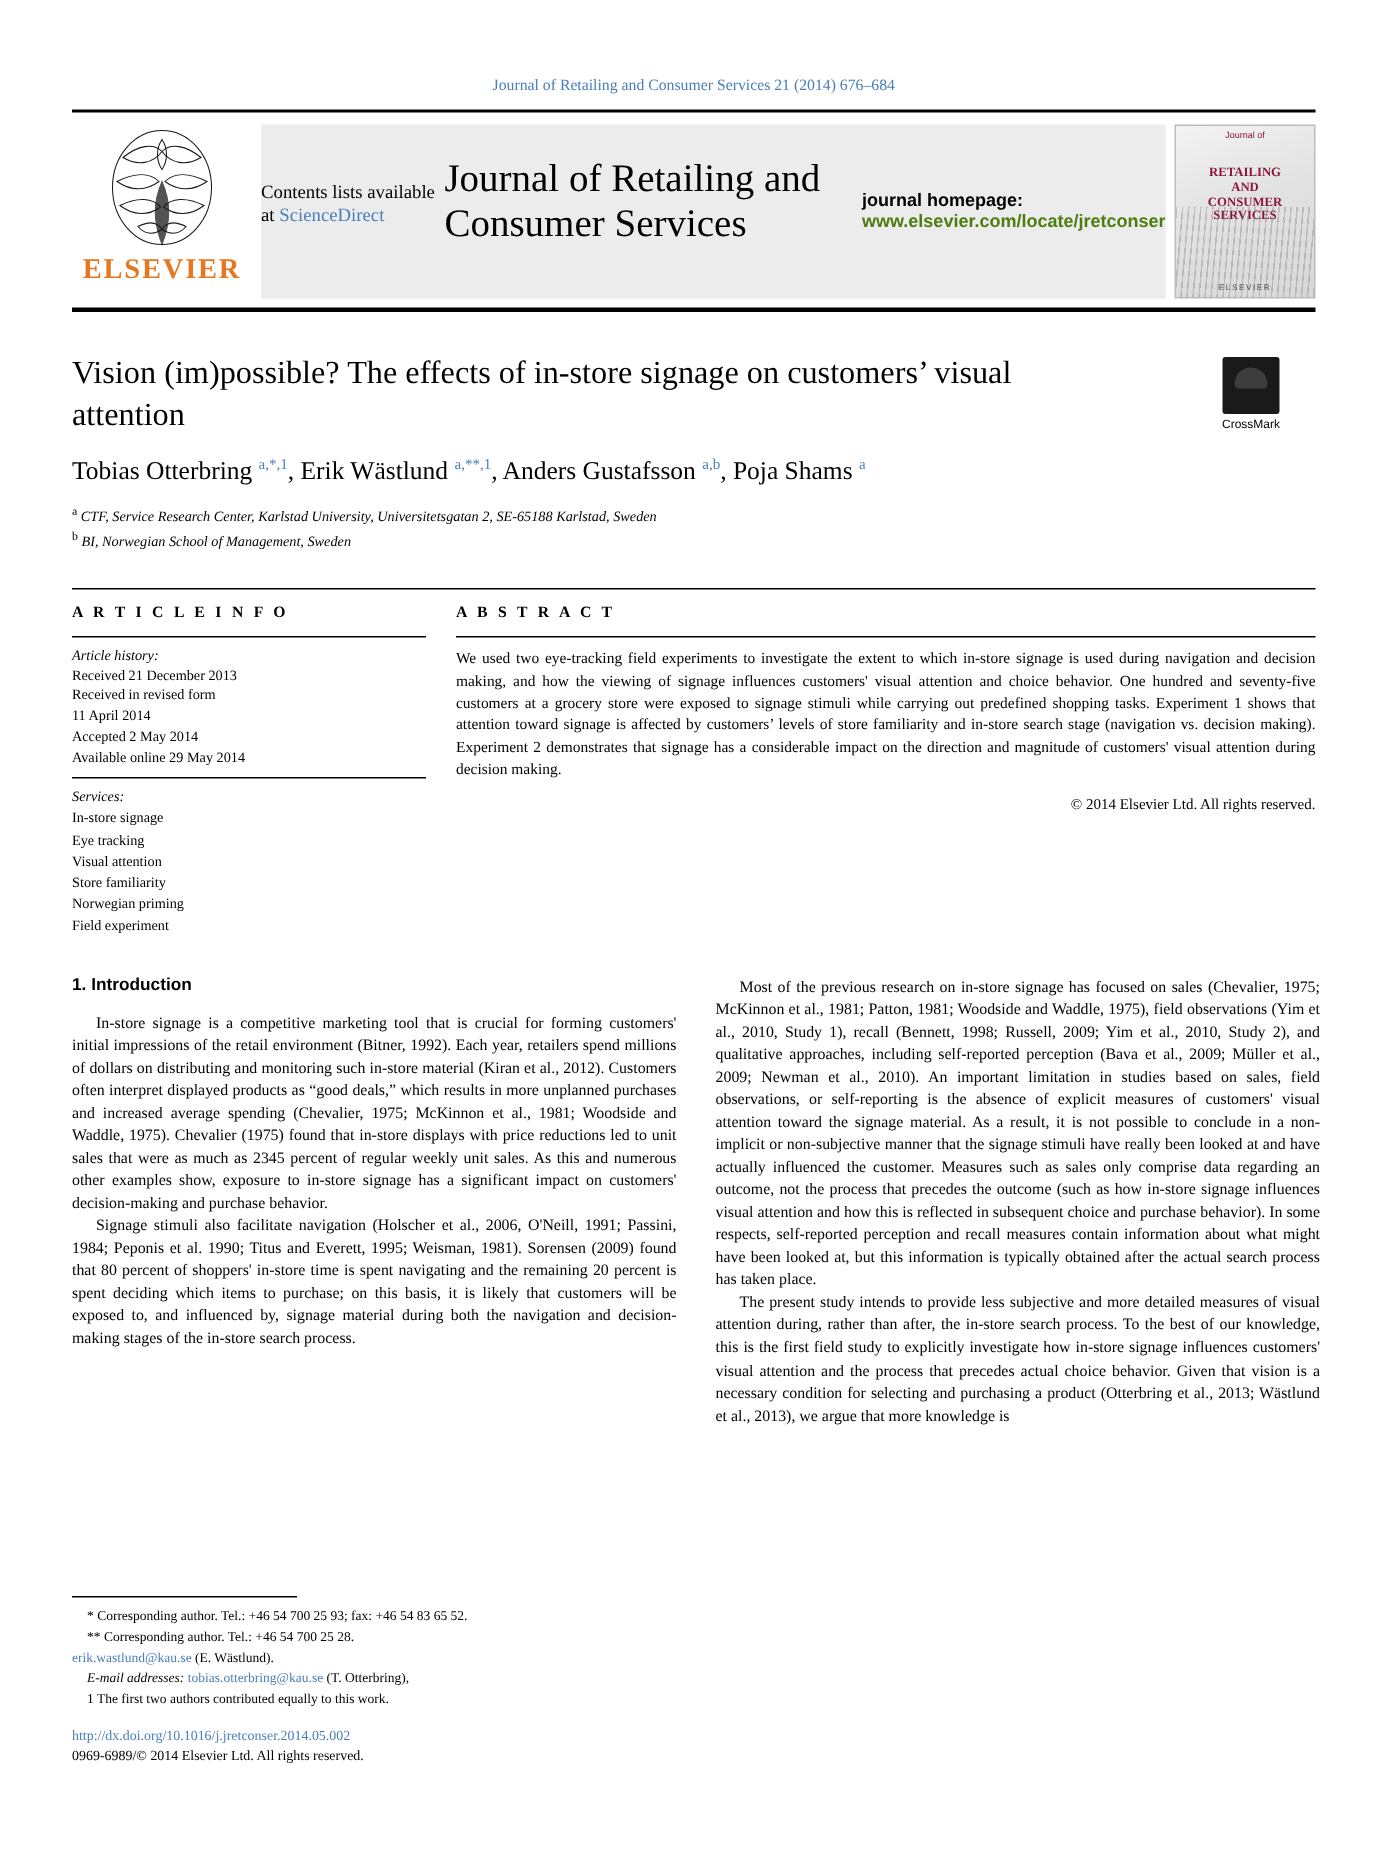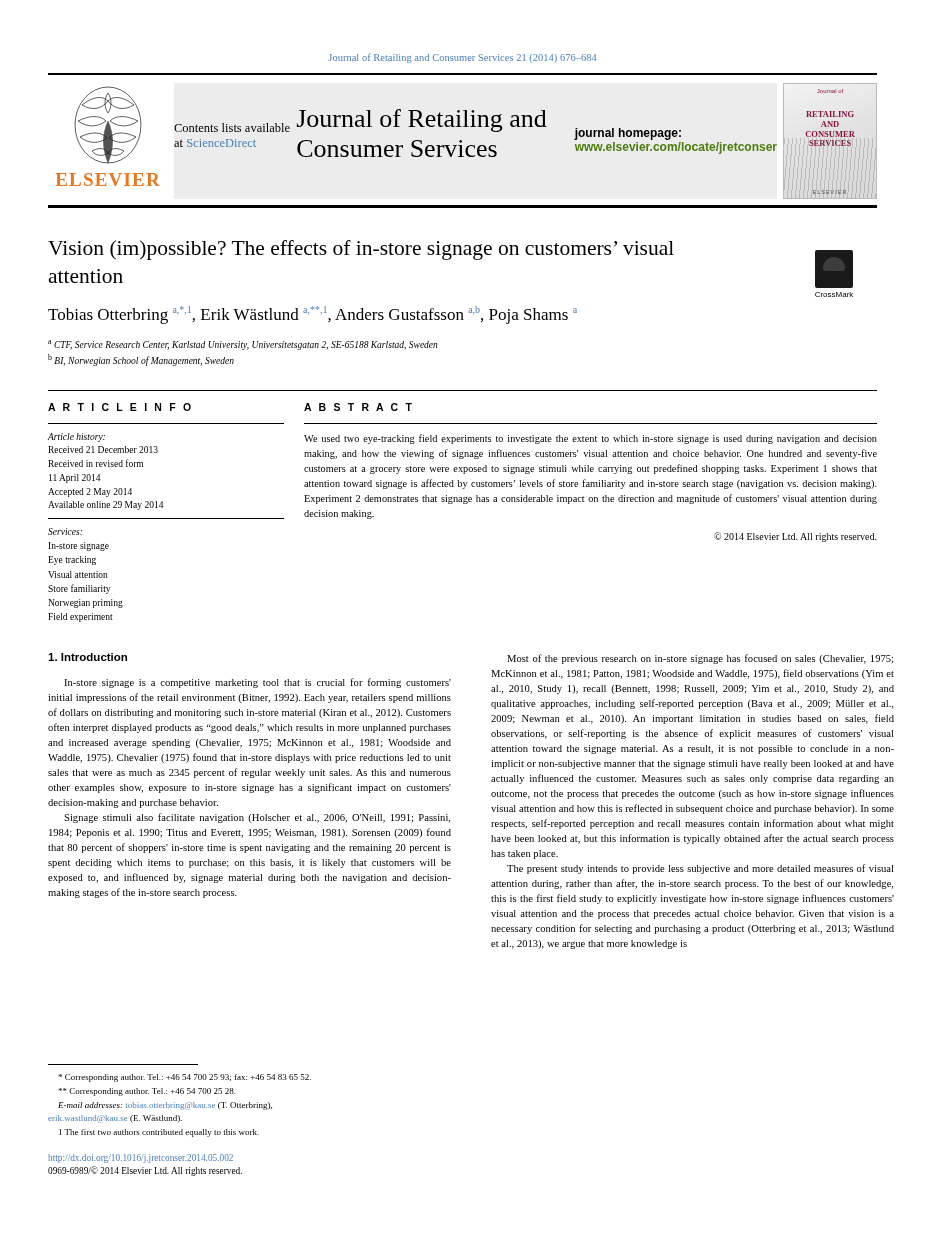--- a/index.html
+++ b/index.html
@@ -154,21 +154,21 @@
   .affil {
     font-size: 9.5px;
     font-style: italic;
     line-height: 1.5;
     margin: 0;
   }
   .affil sup { font-style: normal; }
   .crossmark {
     position: absolute;
     right: 0;
-    top: 16px;
+    top: 4px;
     width: 86px;
     text-align: center;
   }
   .crossmark-box {
     width: 38px; height: 38px;
     background: #1a1a1a;
     margin: 0 auto;
     border-radius: 2px;
     position: relative;
   }
@@ -193,21 +193,21 @@
     padding-top: 10px;
     display: flex;
   }
   .col-info {
     width: 236px;
     flex: 0 0 236px;
     padding-right: 20px;
   }
   .col-abs { flex: 1; }
   .sec-head {
-    font-family: Liberation Sans, sans-serif;
+    font-family: Liberation Serif, serif;
     font-size: 10.5px;
     letter-spacing: 2.2px;
     font-weight: bold;
     margin-bottom: 10px;
   }
   .info-rule { border-bottom: 1px solid #000; margin: 0 0 8px 0; }
   .info-sub {
     font-size: 9.5px;
     font-style: italic;
     margin: 0 0 2px 0;
@@ -228,21 +228,21 @@
   .copyright {
     font-size: 10px;
     text-align: right;
     margin-top: 9px;
   }
 
   
   .body2col {
     margin: 26px 48px 0 48px;
     display: flex;
-    gap: 40px;
+    gap: 26px;
   }
   .bcol { width: 403px; flex: 0 0 403px; }
   h2.sechead {
     font-family: "Liberation Sans", sans-serif;
     font-size: 11.5px;
     font-weight: bold;
     margin: 0 0 12px 0;
   }
   p.body {
     font-size: 10.6px;
@@ -377,24 +377,24 @@
     <div class="bcol">
       <p class="body">Most of the previous research on in-store signage has focused on sales (Chevalier, 1975; McKinnon et al., 1981; Patton, 1981; Woodside and Waddle, 1975), field observations (Yim et al., 2010, Study 1), recall (Bennett, 1998; Russell, 2009; Yim et al., 2010, Study 2), and qualitative approaches, including self-reported perception (Bava et al., 2009; Müller et al., 2009; Newman et al., 2010). An important limitation in studies based on sales, field observations, or self-reporting is the absence of explicit measures of customers' visual attention toward the signage material. As a result, it is not possible to conclude in a non-implicit or non-subjective manner that the signage stimuli have really been looked at and have actually influenced the customer. Measures such as sales only comprise data regarding an outcome, not the process that precedes the outcome (such as how in-store signage influences visual attention and how this is reflected in subsequent choice and purchase behavior). In some respects, self-reported perception and recall measures contain information about what might have been looked at, but this information is typically obtained after the actual search process has taken place.</p>
       <p class="body">The present study intends to provide less subjective and more detailed measures of visual attention during, rather than after, the in-store search process. To the best of our knowledge, this is the first field study to explicitly investigate how in-store signage influences customers' visual attention and the process that precedes actual choice behavior. Given that vision is a necessary condition for selecting and purchasing a product (Otterbring et al., 2013; Wästlund et al., 2013), we argue that more knowledge is</p>
     </div>
   </div>
 
   <div class="footnotes">
     <div class="fn-rule"></div>
     <p class="fn">* Corresponding author. Tel.: +46 54 700 25 93; fax: +46 54 83 65 52.</p>
     <p class="fn">** Corresponding author. Tel.: +46 54 700 25 28.</p>
+    <p class="fn" style="text-indent:0">
+      <span class="link">erik.wastlund@kau.se</span><span> (E. Wästlund).</span>
+    </p>
     <p class="fn">
       <i>E-mail addresses: </i><span class="link">tobias.otterbring@kau.se</span><span> (T. Otterbring),</span>
-    </p>
-    <p class="fn" style="text-indent:0">
-      <span class="link">erik.wastlund@kau.se</span><span> (E. Wästlund).</span>
     </p>
     <p class="fn">1 The first two authors contributed equally to this work.</p>
     <div class="doi">http://dx.doi.org/10.1016/j.jretconser.2014.05.002</div>
     <div class="issn">0969-6989/© 2014 Elsevier Ltd. All rights reserved.</div>
   </div>
 
 </div>
 
 </body></html>

